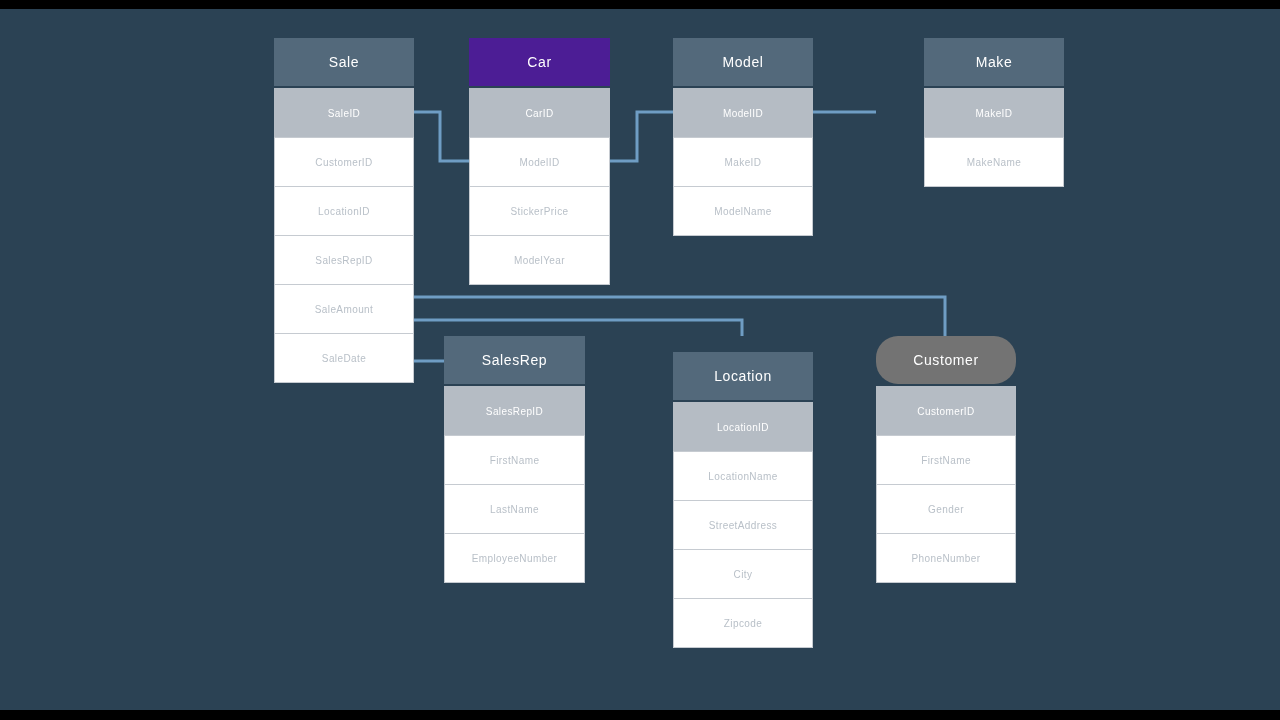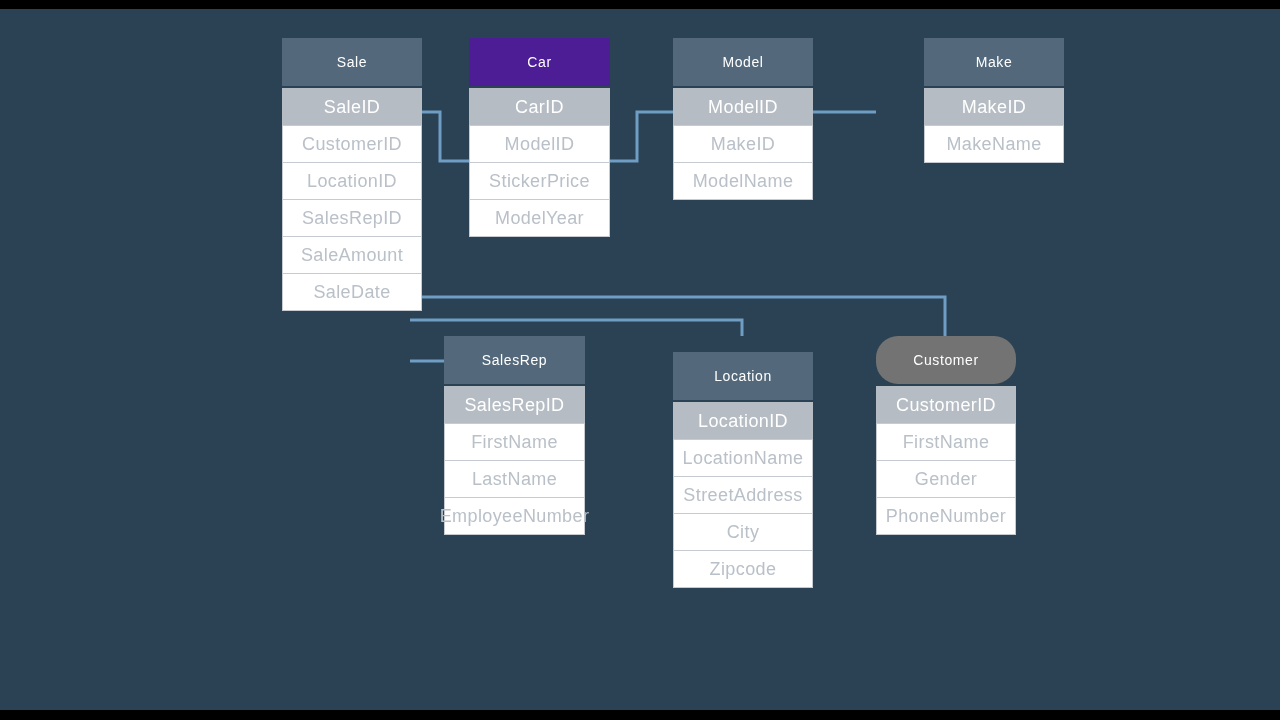--- a/index.html
+++ b/index.html
@@ -34,26 +34,26 @@
     height: 48px;
     display: flex;
     align-items: center;
     justify-content: center;
     color: #ffffff;
     font-size: 14px;
     letter-spacing: 0.6px;
     background: #53697b;
   }
   .tbl-field {
-    height: 38px;
+    height: 50px;
     display: flex;
     align-items: center;
     justify-content: center;
     box-sizing: border-box;
-    font-size: 18px;
+    font-size: 10px;
     letter-spacing: 0.4px;
     background: #ffffff;
     color: #b9c0c8;
     border: 1px solid #c6cbd1;
     margin-top: -1px;
   }
   .tbl-field.first { margin-top: 2px; }
   .tbl-field.pk {
     background: #b5bcc4;
     color: #ffffff;
@@ -66,21 +66,21 @@
 <div id="stage" style="background: rgb(43, 66, 84);">
   <svg id="connector-layer" xmlns="http://www.w3.org/2000/svg">
       <polyline points="410,112 440,112 440,161 469,161" fill="none" stroke="#6f9dc4" stroke-width="3"></polyline>
       <polyline points="610,161 637,161 637,112 673,112" fill="none" stroke="#6f9dc4" stroke-width="3"></polyline>
       <polyline points="813,112 876,112" fill="none" stroke="#6f9dc4" stroke-width="3"></polyline>
       <polyline points="410,297 945,297 945,336" fill="none" stroke="#6f9dc4" stroke-width="3"></polyline>
       <polyline points="410,320 742,320 742,336" fill="none" stroke="#6f9dc4" stroke-width="3"></polyline>
       <polyline points="410,361 469,361" fill="none" stroke="#6f9dc4" stroke-width="3"></polyline>
     </svg>
   <div id="tables-layer">
-      <div class="db-table" style="left: 282px; top: 38px; width: 140px;">
+      <div class="db-table" style="left: 274px; top: 38px; width: 140px;">
         <div class="tbl-header" style="background: rgb(83, 105, 123);">Sale</div>
         <div class="tbl-field pk first">SaleID</div>
         <div class="tbl-field">CustomerID</div>
         <div class="tbl-field">LocationID</div>
         <div class="tbl-field">SalesRepID</div>
         <div class="tbl-field">SaleAmount</div>
         <div class="tbl-field">SaleDate</div>
       </div>
       <div class="db-table" style="left: 469px; top: 38px; width: 141px;">
         <div class="tbl-header" style="background: #4c1d95;">Car</div>

